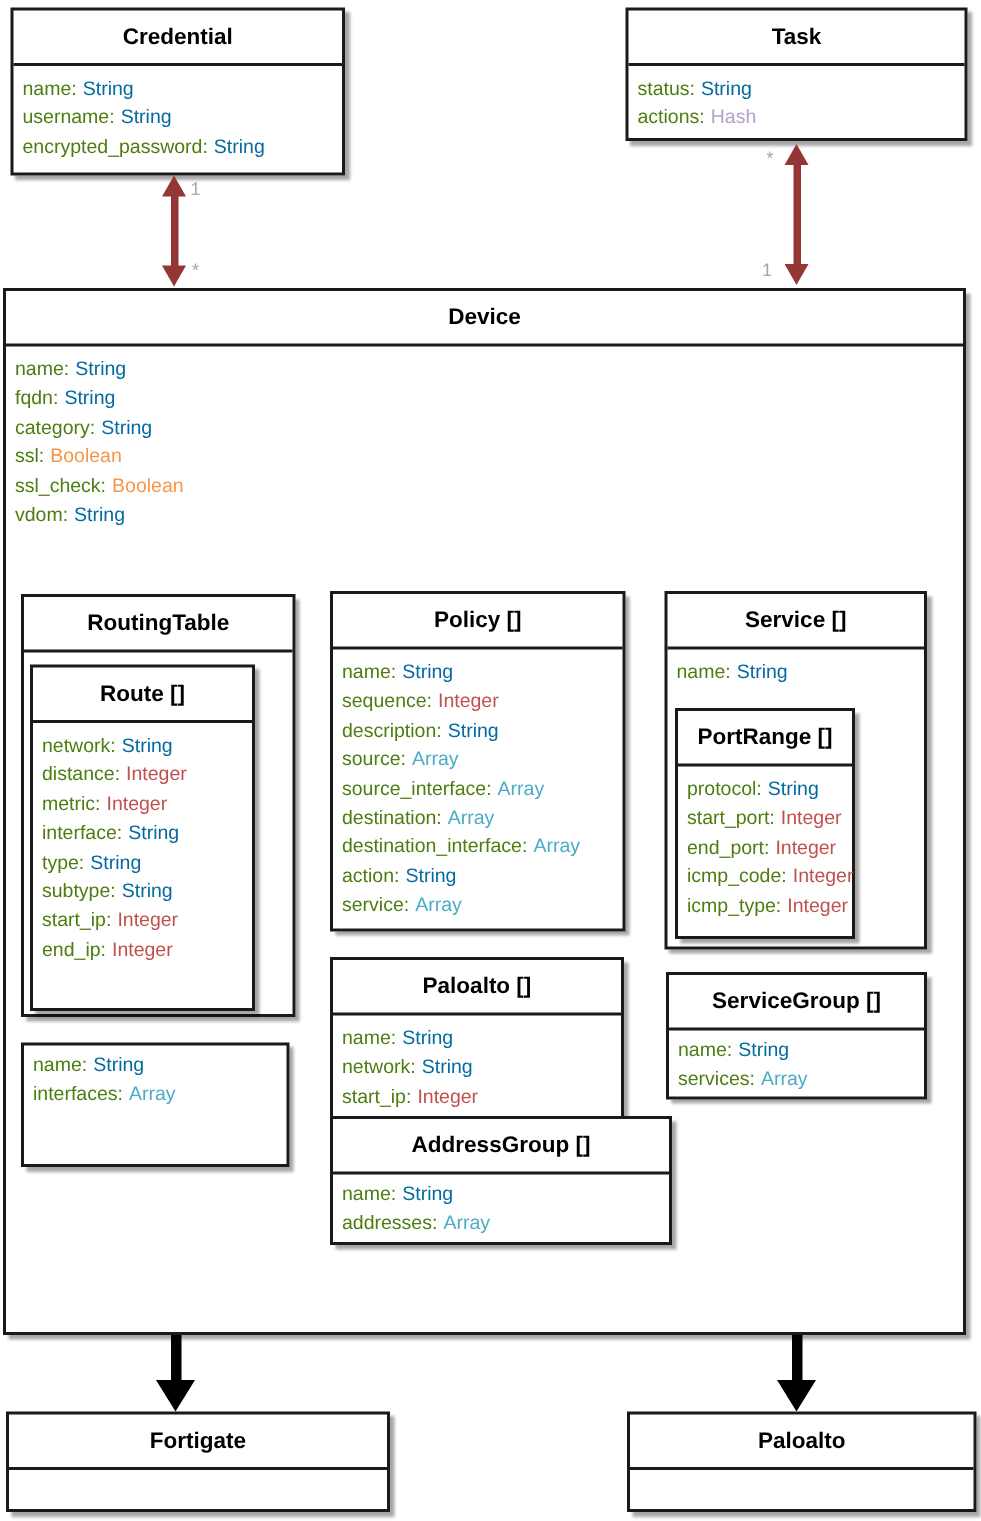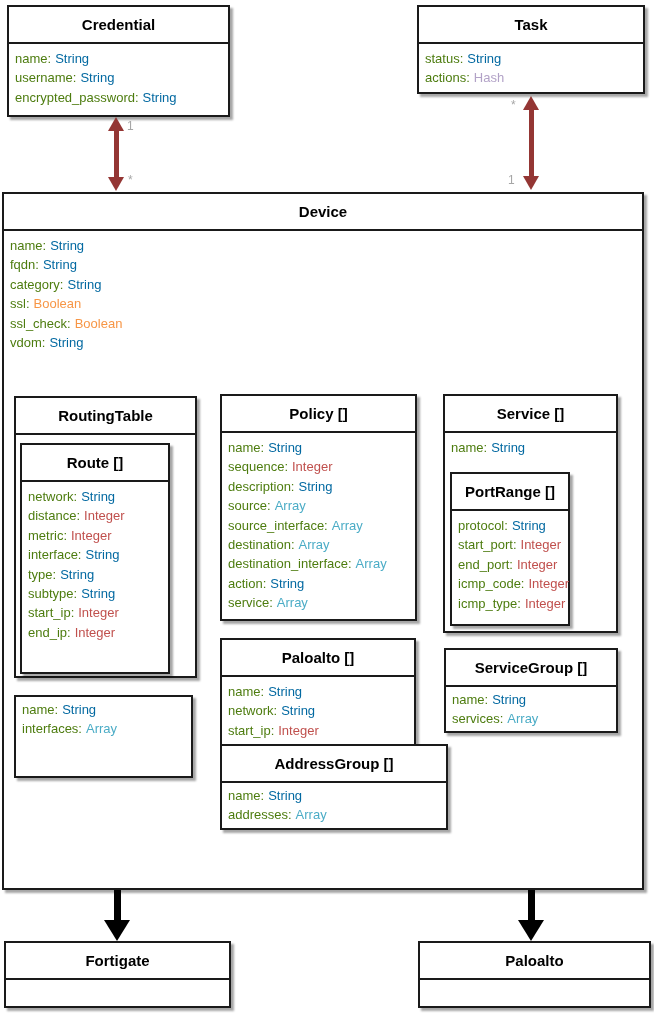--- a/index.html
+++ b/index.html
@@ -174,21 +174,21 @@
 
   <div class="barrow" style="left:104px;top:890px;">
     <div class="shaft"></div>
     <div class="head"></div>
   </div>
   <div class="barrow" style="left:518px;top:890px;">
     <div class="shaft"></div>
     <div class="head"></div>
   </div>
 
-  <section class="cls" style="left:4px;top:941px;width:227px;height:67px;">
+  <section class="cls" style="left:4px;top:941px;width:256px;height:67px;">
     <div class="cls-title">Fortigate</div>
     <div class="cls-body"></div>
   </section>
 
   <section class="cls" style="left:418px;top:941px;width:233px;height:67px;">
     <div class="cls-title">Paloalto</div>
     <div class="cls-body"></div>
   </section>
 
 </div>

